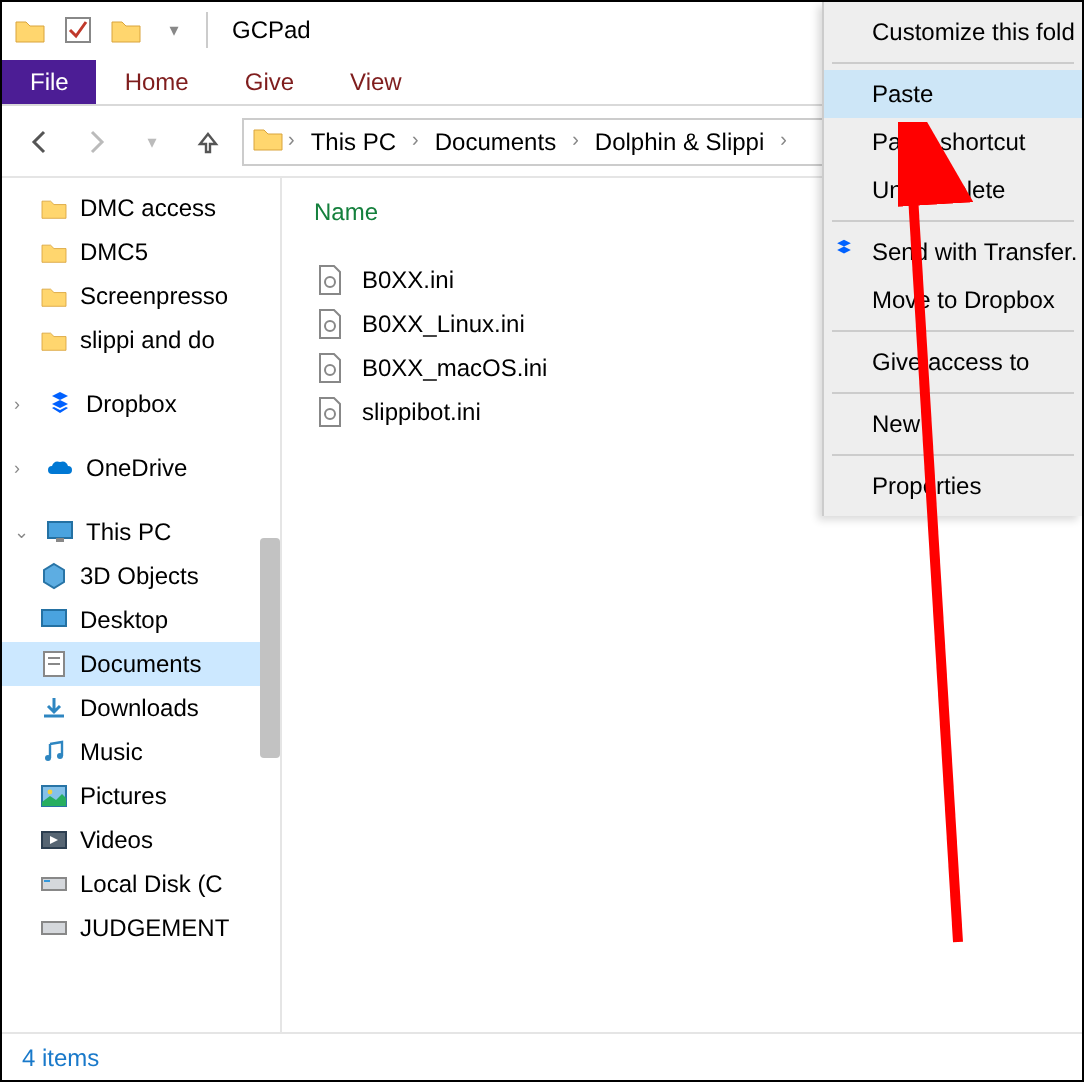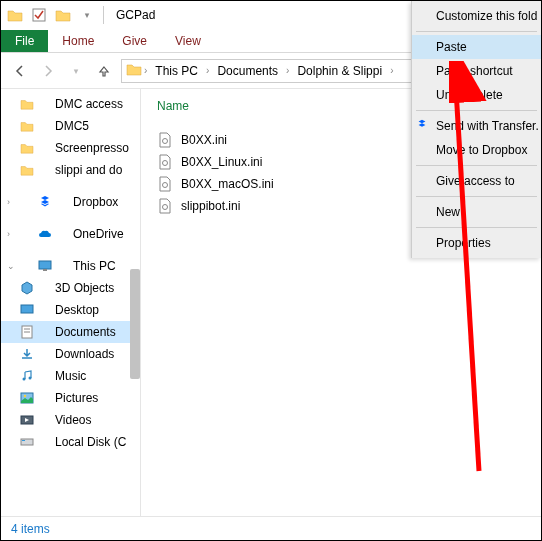--- a/index.html
+++ b/index.html
@@ -5,35 +5,35 @@
 * { margin: 0; padding: 0; box-sizing: border-box; font-family: "Segoe UI", Tahoma, sans-serif; font-size: 12px; }
 body { width: 542px; height: 541px; background: #fff; border: 1px solid #000; overflow: hidden; position: relative; }
 
 .titlebar { height: 28px; background: #fff; display: flex; align-items: center; padding: 0 4px; }
 .titlebar .qat { display: flex; gap: 4px; align-items: center; }
 .titlebar .qat .ic { width: 20px; height: 20px; display: flex; align-items: center; justify-content: center; }
 .titlebar .sep { width: 1px; height: 18px; background: #ccc; margin: 0 6px; }
 .titlebar .title { margin-left: 6px; font-size: 12px; }
 
 .ribbon { height: 24px; display: flex; align-items: flex-end; border-bottom: 1px solid #d9d9d9; }
-.ribbon .file { background: #15803d; color: #fff; padding: 4px 14px; font-size: 12px; }
+.ribbon .file { background: #4c1d95; color: #fff; padding: 4px 14px; font-size: 12px; }
 .ribbon .tab { padding: 4px 14px; color: #7f1d1d; font-size: 12px; }
 
 .navrow { height: 36px; display: flex; align-items: center; padding: 0 8px; gap: 6px; border-bottom: 1px solid #e5e5e5; }
 .navbtn { width: 22px; height: 22px; display: flex; align-items: center; justify-content: center; color: #555; }
 .navbtn.dis { color: #bbb; }
 .addrbar { flex: 1; height: 24px; border: 1px solid #ccc; display: flex; align-items: center; padding: 0 4px; gap: 2px; overflow: hidden; }
 .addrbar .crumb { padding: 2px 6px; white-space: nowrap; font-size: 12px; }
 .addrbar .chev { color: #888; font-size: 10px; }
 
 .main { display: flex; height: calc(100% - 28px - 24px - 36px - 24px); }
 .navpane { width: 140px; border-right: 1px solid #e5e5e5; overflow-y: auto; padding: 4px 0; position: relative; }
 .navpane::-webkit-scrollbar { width: 12px; }
 .navgroup { margin-bottom: 10px; }
-.navitem { display: flex; align-items: center; gap: 20px; padding: 3px 4px 3px 18px; white-space: nowrap; overflow: hidden; }
+.navitem { display: flex; align-items: center; gap: 5px; padding: 3px 4px 3px 18px; white-space: nowrap; overflow: hidden; }
 .navitem.root { padding-left: 6px; font-weight: 400; }
 .navitem.sel { background: #cce8ff; }
 .navitem .ficon { width: 16px; height: 16px; display: flex; align-items: center; justify-content: center; flex-shrink: 0; }
 .scrollthumb { position: absolute; right: 0; top: 180px; width: 10px; height: 110px; background: #c2c2c2; border-radius: 2px; }
 
 .content { flex: 1; padding: 8px 8px; position: relative; }
 .colhdr { color: #15803d; font-size: 12px; padding: 2px 8px 6px 8px; border-bottom: none; }
 .filelist { padding-top: 10px; text-align: right; }
 .fileitem { display: flex; align-items: center; gap: 8px; padding: 3px 8px; }
 .fileitem .fi { width: 16px; height: 16px; display: flex; align-items: center; justify-content: center; }
@@ -250,20 +250,28 @@
         </div>
       <div class="navitem">
           <span class="ficon">
             <svg width="14" height="10" viewBox="0 0 14 10">
               <rect x="1" y="2" width="12" height="6" fill="#d5d8dc" stroke="#888"></rect>
               <rect x="2" y="3" width="3" height="1" fill="#3498db"></rect>
             </svg>
           </span>
           <span>Local Disk (C</span>
         </div>
+      <div class="navitem">
+          <span class="ficon">
+            <svg width="14" height="10" viewBox="0 0 14 10">
+              <rect x="1" y="2" width="12" height="6" fill="#d5d8dc" stroke="#888"></rect>
+            </svg>
+          </span>
+          <span>JUDGEMENT</span>
+        </div>
     </div>
     <div class="scrollthumb"></div>
   </div>
 
   <div class="content">
     <div class="colhdr">Name</div>
     <div class="filelist">
       <div class="fileitem">
           <span class="fi">
             <svg class="ini" width="14" height="16" viewBox="0 0 14 16">

